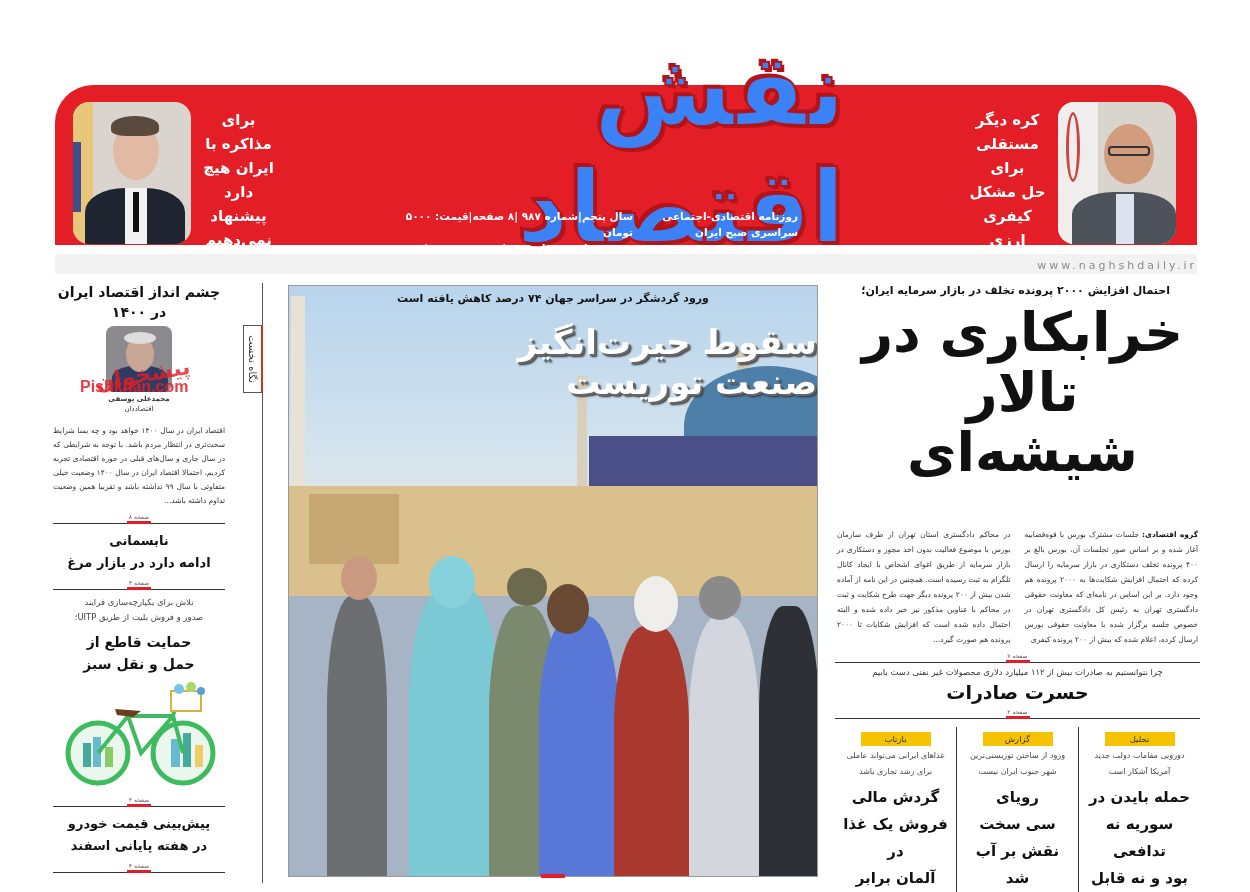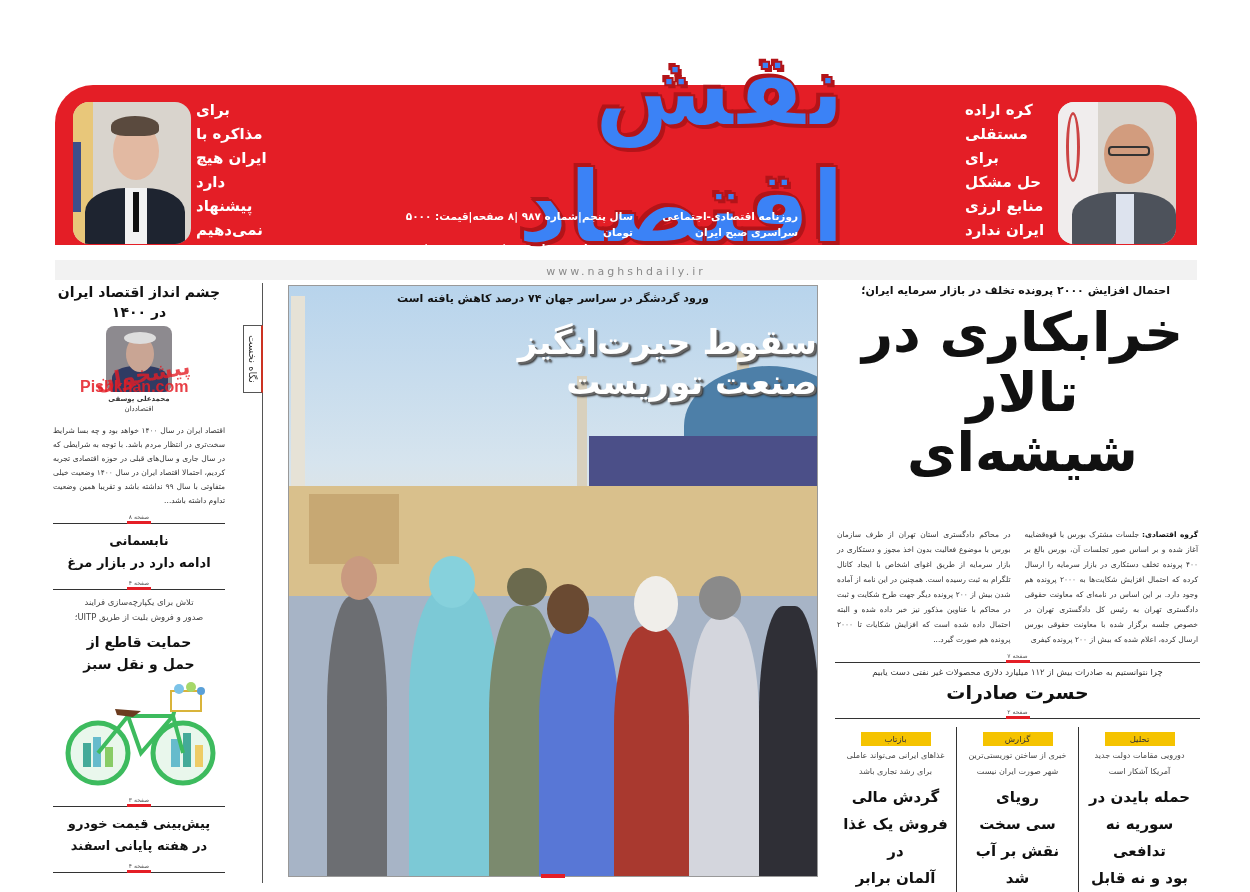--- a/index.html
+++ b/index.html
@@ -5,42 +5,42 @@
   * { box-sizing: border-box; margin: 0; padding: 0; }
   html, body { width: 1250px; height: 892px; background: #ffffff; overflow: hidden; }
   body { font-family: "DejaVu Sans", sans-serif; color: #111; position: relative; direction: rtl; }
 
   
   .masthead {
     position: absolute; left: 55px; top: 85px; width: 1142px; height: 160px;
     background: #e41e26; border-radius: 38px 38px 0 0;
   }
   .masthead-strip {
-    position: absolute; left: 55px; top: 260px; width: 1142px; height: 20px;
-    background: #f2f2f2; text-align: center;
+    position: absolute; left: 55px; top: 254px; width: 1142px; height: 20px;
+    background: #f2f2f2; 
   }
   .website { font-family: "DejaVu Sans", sans-serif; font-size: 11px; letter-spacing: 3px; color: #8a8a8a; direction: ltr; line-height: 20px; }
 
   .logo {
     position: absolute; left: 405px; top: 90px; width: 440px; height: 118px;
     display: flex; align-items: center; justify-content: center;
     font-family: "DejaVu Sans", sans-serif; font-weight: bold; font-size: 100px; color: #3b82f6;
     letter-spacing: -4px;
     text-shadow: 0 0 0 #fff, 3px 3px 0 #b31419, -3px -3px 0 #b31419;
     -webkit-text-stroke: 2px #b31419;
   }
   .logo-tag { position: absolute; top: 208px; color: #fff; font-size: 10.5px; line-height: 16px; font-weight: bold; }
   .logo-tag.right { right: 452px; width: 150px; text-align: right; }
   .logo-tag.left { left: 393px; width: 240px; text-align: right; }
 
   .photo-box { position: absolute; background: #d9d4cd; border-radius: 16px; overflow: hidden; }
   .photo-left { left: 73px; top: 102px; width: 118px; height: 142px; }
   .photo-right { left: 1058px; top: 102px; width: 118px; height: 142px; }
 
-  .head-teaser { position: absolute; top: 98px; color: #fff; font-weight: bold; font-size: 15px; line-height: 24px; text-align: left; }
+  .head-teaser { position: absolute; top: 108px; color: #fff; font-weight: bold; font-size: 15px; line-height: 24px; text-align: center; }
   .head-teaser.left { left: 196px; width: 85px; }
   .head-teaser.right { left: 965px; width: 85px; }
   .page-ref-white { display: block; font-size: 7px; line-height: 12px; color: #fff; font-weight: normal; border-bottom: 3px solid #fff; width: 22px; }
 
   
   .person-head { position: absolute; border-radius: 50%; }
   .person-body { position: absolute; border-radius: 40% 40% 0 0; }
 
   
   .sidebar { position: absolute; left: 53px; top: 282px; width: 172px; }
@@ -126,24 +126,24 @@
 <div class="logo-tag right">
   <div>روزنامه اقتصادی-اجتماعی</div>
   <div>سراسری صبح ایران</div>
 </div>
 <div class="logo-tag left">
   <div>سال پنجم|شماره ۹۸۷ |۸ صفحه|قیمت: ۵۰۰۰ تومان</div>
   <div>شنبه ۲۳ اسفند ماه ۱۳۹۹| ۲۹ رجب ۱۴۴۲| ۱۳ مارس ۲۰۲۱</div>
 </div>
 
 <div class="head-teaser right">
-  <div>کره اراده</div>
+  <div>کره دیگر</div>
   <div>مستقلی برای</div>
   <div>حل مشکل</div>
-  <div>منابع ارزی</div>
+  <div>کیفری ارزی</div>
   <div>ایران ندارد</div>
   <span class="page-ref-white">صفحه ۲</span>
 </div>
 <div class="photo-box photo-right">
   <div style="position:absolute;left:0;top:0;width:40px;height:142px;background:#f0eded;"></div>
   <div style="position:absolute;left:8px;top:10px;width:14px;height:70px;border:3px solid #c44;border-radius:50%;"></div>
   <div class="person-body" style="left:14px;top:90px;width:104px;height:56px;background:#4d525b;"></div>
   <div style="position:absolute;left:58px;top:92px;width:18px;height:50px;background:#dde3ee;"></div>
   <div class="person-head" style="left:46px;top:22px;width:50px;height:60px;background:#d29c7e;"></div>
   <div style="position:absolute;left:50px;top:44px;width:42px;height:10px;border:2px solid #333;border-radius:4px;"></div>
@@ -312,21 +312,21 @@
       <div class="col-kicker">دورویی مقامات دولت جدید آمریکا آشکار است</div>
       <div class="col-head">
         <div>حمله بایدن در</div>
         <div>سوریه نه تدافعی</div>
         <div>بود و نه قابل دفاع</div>
       </div>
       
     </div>
     <div class="col">
       <span class="badge">گزارش</span>
-      <div class="col-kicker">خبری از ساختن توریستی‌ترین شهر صورت ایران نیست</div>
+      <div class="col-kicker">ورود از ساختن توریستی‌ترین شهر جنوب ایران نیست</div>
       <div class="col-head">
         <div>رویای</div>
         <div>سی سخت</div>
         <div>نقش بر آب شد</div>
       </div>
       
     </div>
     <div class="col">
       <span class="badge">بازتاب</span>
       <div class="col-kicker">غذاهای ایرانی می‌تواند عاملی برای رشد تجاری باشد</div>

